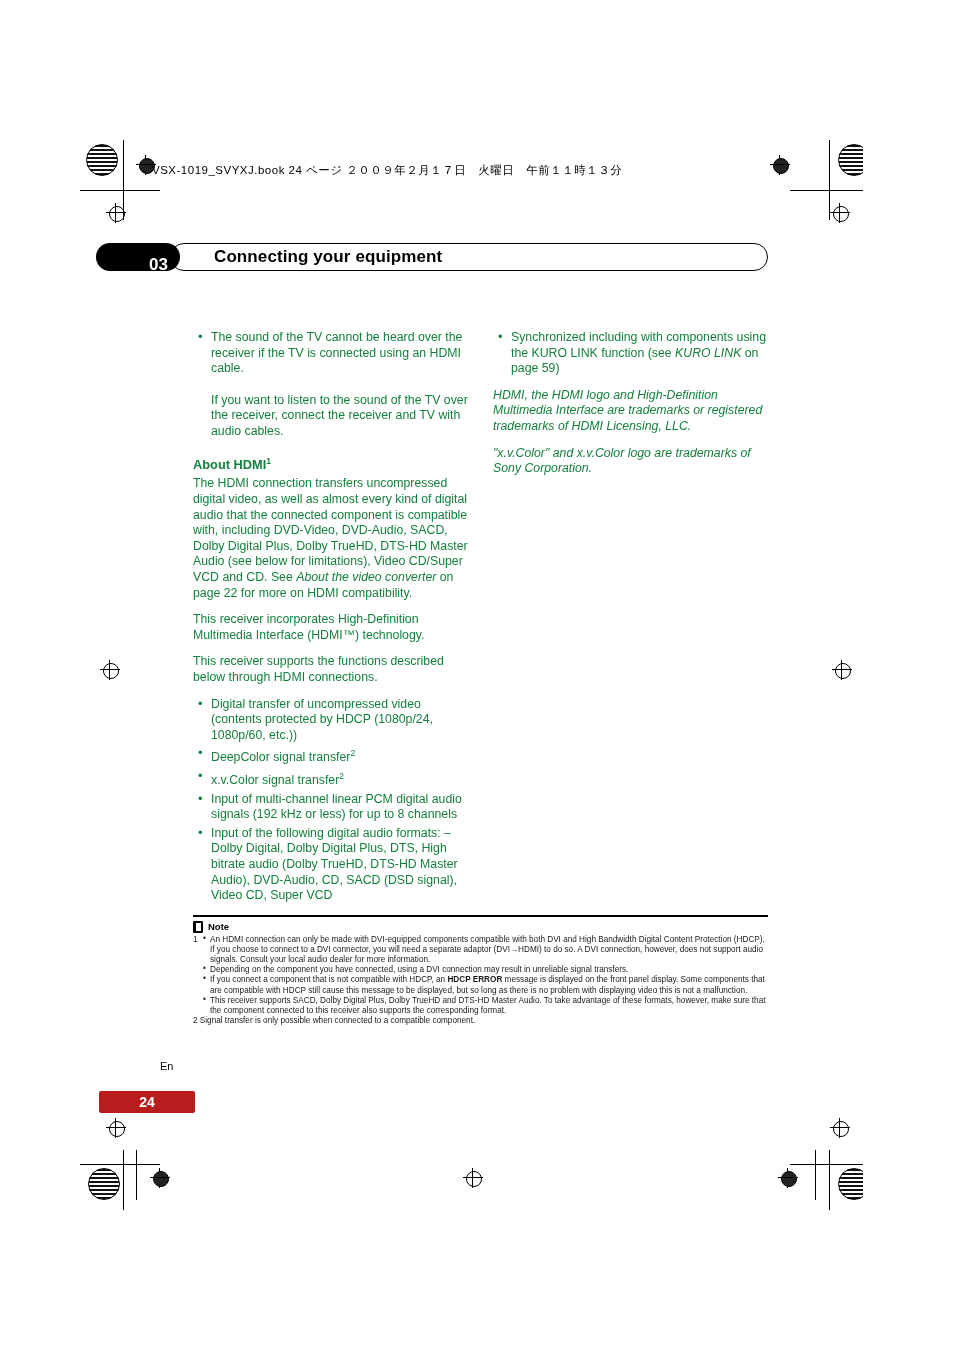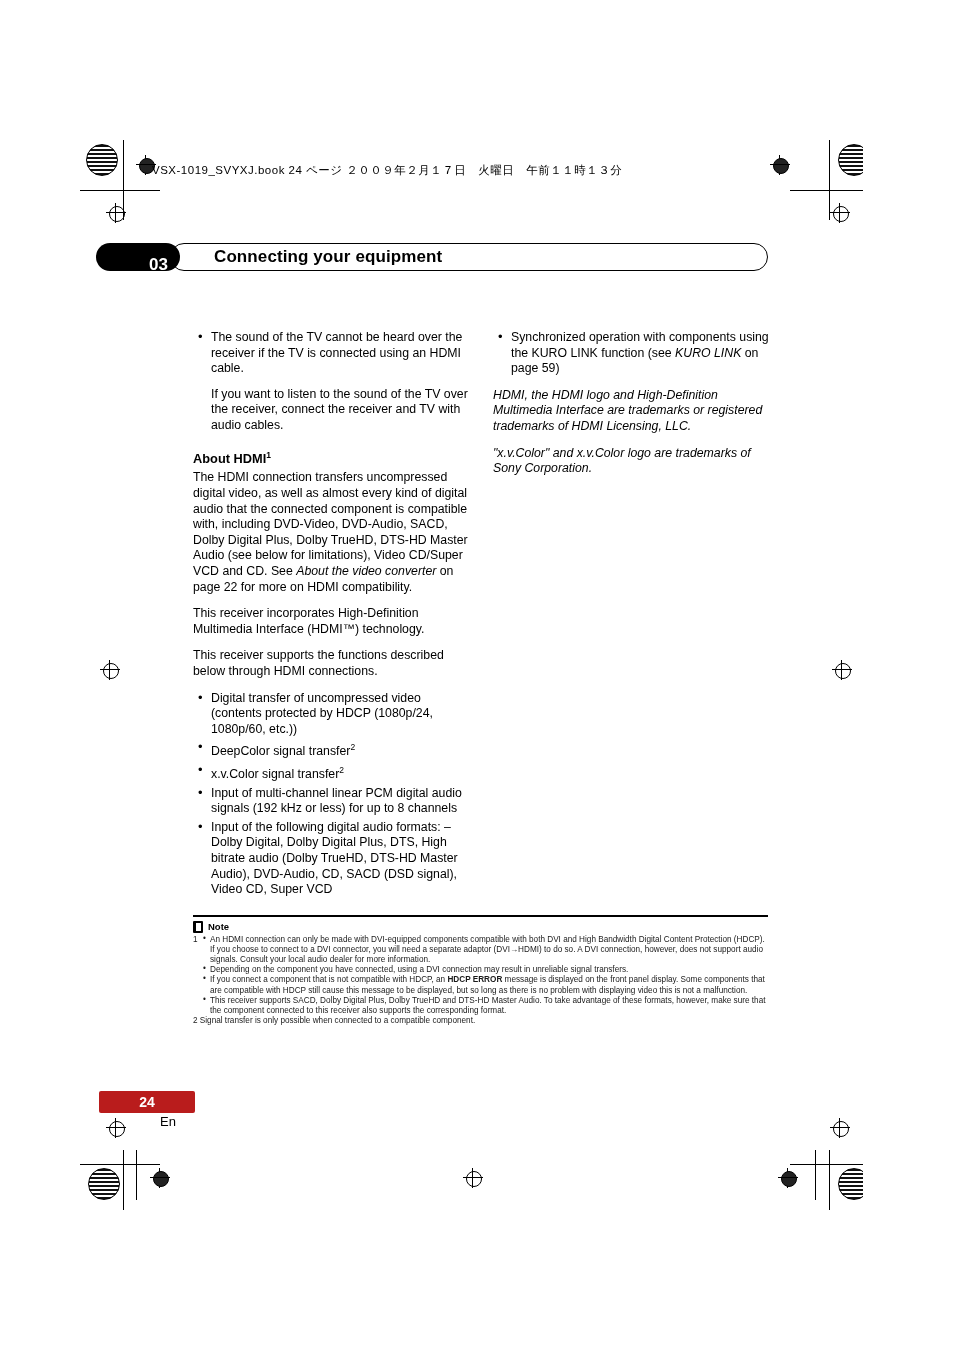--- a/index.html
+++ b/index.html
@@ -21,21 +21,21 @@
   .headerline{position:absolute;left:152px;top:163px;font-family:"Liberation Sans",sans-serif;font-size:11.5px;letter-spacing:0.5px;color:#000;white-space:nowrap;}
 
   
   .chapter{position:absolute;left:96px;top:243px;width:672px;height:28px;}
   .chap-num{position:absolute;left:0;top:0;width:84px;height:28px;background:#000;border-radius:14px;}
   .chap-num span{position:absolute;right:12px;top:12px;color:#fff;font-size:17px;font-weight:bold;font-family:"Liberation Sans",sans-serif;}
   .chap-pill{position:absolute;left:74px;top:0;width:598px;height:28px;border:1.5px solid #000;border-radius:14px;box-sizing:border-box;}
   .chap-title{position:absolute;left:118px;top:4px;font-size:17px;font-weight:bold;font-family:"Liberation Sans",sans-serif;letter-spacing:0.1px;}
 
   
-  .col{position:absolute;width:280px;font-size:12.3px;line-height:15.6px;color:#000000;}
+  .col{position:absolute;width:280px;font-size:12.3px;line-height:15.6px;color:#15803d;}
   .col-left{left:193px;top:330px;}
   .col-right{left:493px;top:330px;}
 
   ul.bl{list-style:none;margin:0 0 0 0;padding:0;}
   ul.bl li{position:relative;padding-left:18px;margin-bottom:0;}
   ul.bl li:before{content:"•";position:absolute;left:5px;top:-1px;font-size:13px;}
   p{margin:0 0 11px 0;}
   .h3{font-weight:bold;font-size:12.8px;margin:14px 0 4px 0;}
   .it{font-style:italic;}
   .sup{font-size:8.5px;vertical-align:super;}
@@ -48,21 +48,21 @@
   .note-badge:after{content:"";position:absolute;left:2.5px;top:2px;width:5px;height:8px;background:#fff;}
   .note-title{font-size:9.5px;font-weight:bold;}
   .note-body{font-size:8.2px;line-height:10.2px;color:#1a1a1a;margin-top:2px;}
   .note-body .nitem{position:relative;padding-left:9px;margin-bottom:0;}
   .note-body .nitem:before{content:"•";position:absolute;left:2px;top:-1px;}
   .nbold{font-weight:bold;}
 
   
   .pagenum{position:absolute;left:99px;top:1091px;width:96px;height:22px;background:#b91c1c;border-radius:2px;}
   .pagenum span{display:block;text-align:center;color:#fff;font-size:14px;font-weight:bold;line-height:22px;font-family:"Liberation Sans",sans-serif;}
-  .pagelang{position:absolute;left:160px;top:1114px;font-size:13px;}
+  .pagelang{position:absolute;left:160px;top:1060px;font-size:11px;}
 </style>
 </head>
 <body>
 
 <div class="page">
 
   <div class="reg-circle" style="left:86px;top:144px;"></div>
   <div class="reg-circle" style="left:838px;top:144px;"></div>
   <div class="reg-circle" style="left:88px;top:1168px;"></div>
   <div class="reg-circle" style="left:838px;top:1168px;"></div>
@@ -119,41 +119,41 @@
     <div class="chap-num">
       <span>03</span>
     </div>
     <div class="chap-title">Connecting your equipment</div>
   </div>
 
   <div class="col col-left">
     <ul class="bl">
       <li><span>The sound of the TV cannot be heard over the receiver if the TV is connected using an HDMI cable.</span></li>
     </ul>
-    <p style="padding-left:18px;margin-top:10px;">If you want to listen to the sound of the TV over the receiver, connect the receiver and TV with audio cables.</p>
+    <p style="padding-left:18px;margin-top:16px;">If you want to listen to the sound of the TV over the receiver, connect the receiver and TV with audio cables.</p>
 
     <div class="h3"><span>About HDMI</span><span class="sup">1</span></div>
 
     <p><span>The HDMI connection transfers uncompressed digital video, as well as almost every kind of digital audio that the connected component is compatible with, including DVD-Video, DVD-Audio, SACD, Dolby Digital Plus, Dolby TrueHD, DTS-HD Master Audio (see below for limitations), Video CD/Super VCD and CD. See </span><span class="it">About the video converter</span><span> on page 22 for more on HDMI compatibility.</span></p>
 
     <p>This receiver incorporates High-Definition Multimedia Interface (HDMI™) technology.</p>
     <p>This receiver supports the functions described below through HDMI connections.</p>
 
     <ul class="bl">
       <li style="margin-bottom:3px;"><span>Digital transfer of uncompressed video (contents protected by HDCP (1080p/24, 1080p/60, etc.))</span></li>
       <li style="margin-bottom:3px;"><span>DeepColor signal transfer</span><span class="sup">2</span></li>
       <li style="margin-bottom:3px;"><span>x.v.Color signal transfer</span><span class="sup">2</span></li>
       <li style="margin-bottom:3px;"><span>Input of multi-channel linear PCM digital audio signals (192 kHz or less) for up to 8 channels</span></li>
       <li><span>Input of the following digital audio formats: – Dolby Digital, Dolby Digital Plus, DTS, High bitrate audio (Dolby TrueHD, DTS-HD Master Audio), DVD-Audio, CD, SACD (DSD signal), Video CD, Super VCD</span></li>
     </ul>
   </div>
 
   <div class="col col-right">
     <ul class="bl">
-      <li><span>Synchronized operation with components using the KURO LINK function (see </span><span class="it">KURO LINK</span><span> on page 59)</span></li>
+      <li><span>Synchronized including with components using the KURO LINK function (see </span><span class="it">KURO LINK</span><span> on page 59)</span></li>
     </ul>
     <p class="it" style="margin-top:11px;">HDMI, the HDMI logo and High-Definition Multimedia Interface are trademarks or registered trademarks of HDMI Licensing, LLC.</p>
     <p class="it">"x.v.Color" and x.v.Color logo are trademarks of Sony Corporation.</p>
   </div>
 
   <div class="notewrap">
     <div class="note-rule"></div>
     <div class="note-head">
       <div class="note-badge"></div>
       <div class="note-title">Note</div>

